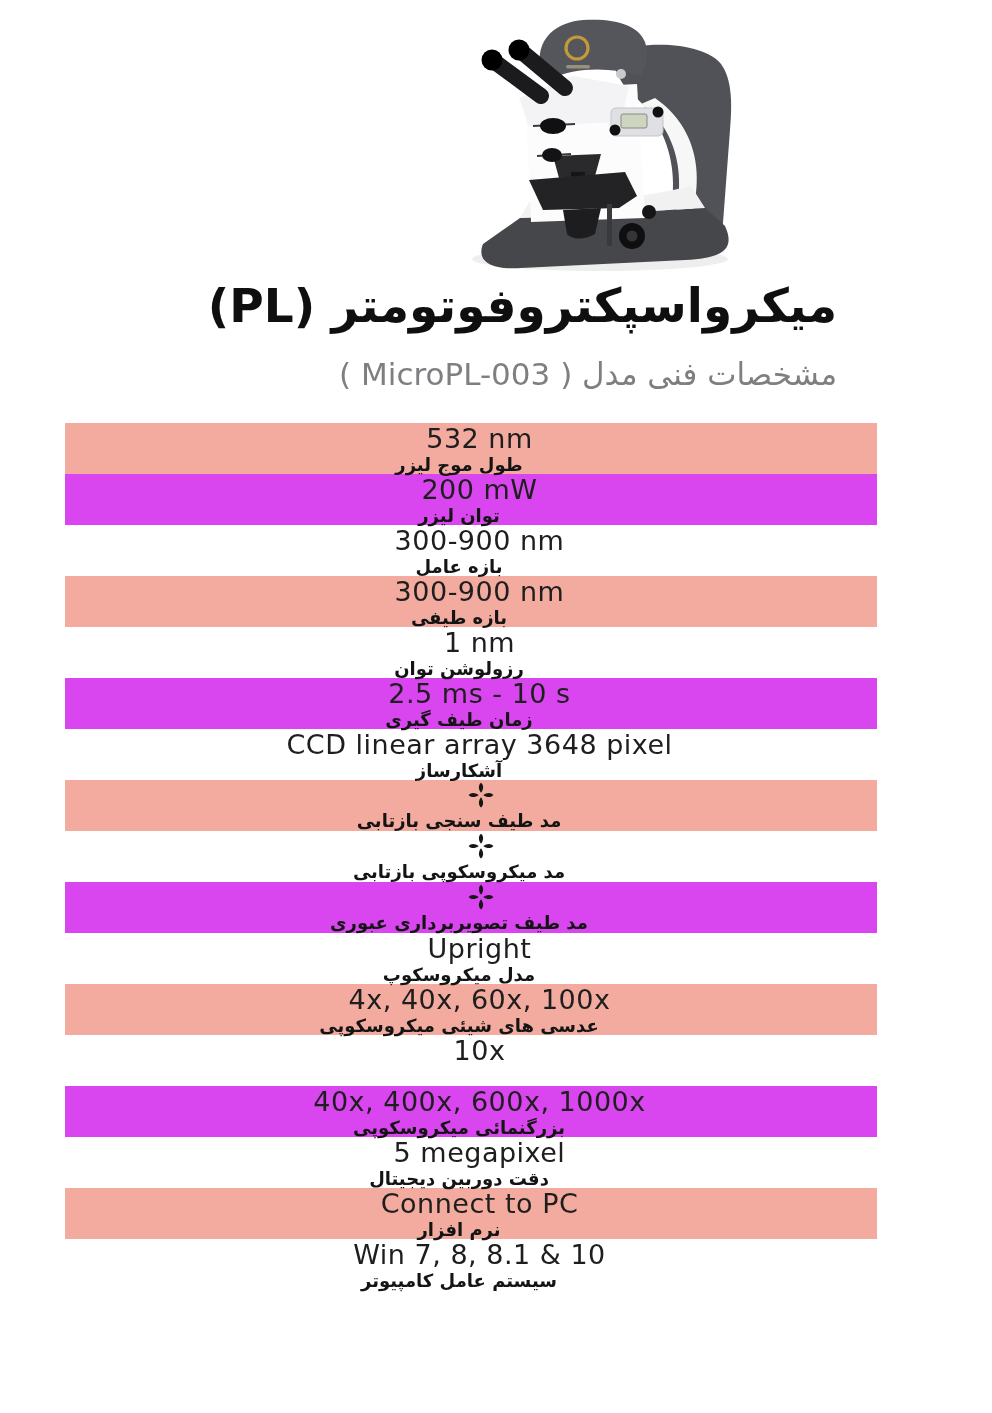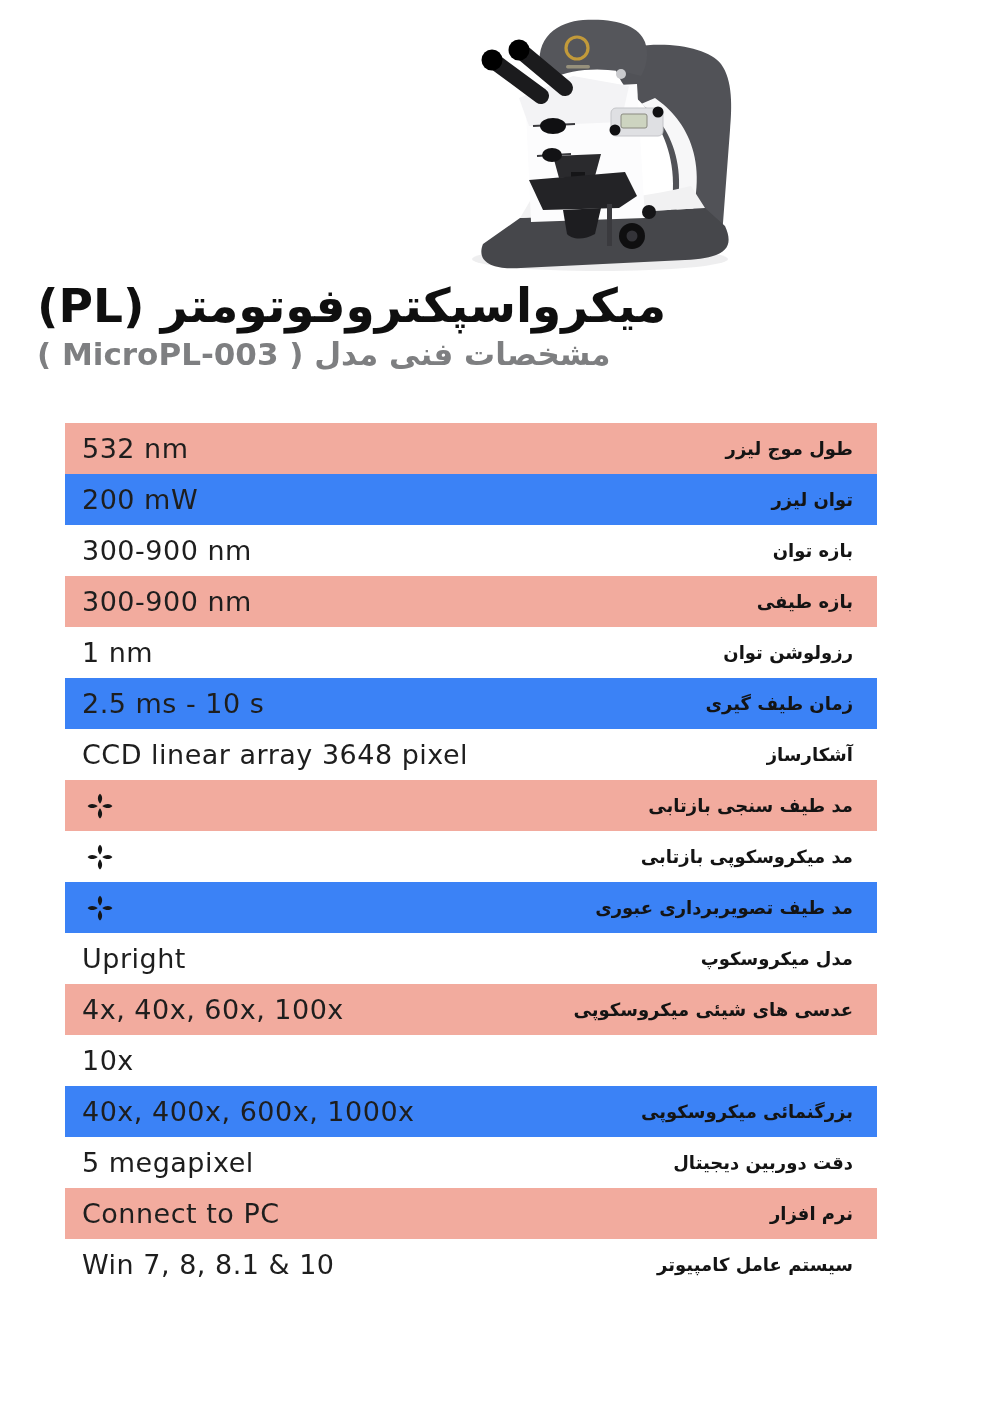--- a/index.html
+++ b/index.html
@@ -4,35 +4,36 @@
 <style>
   html,body{margin:0;padding:0;background:#ffffff;}
   .page{
     position:relative;width:992px;height:1413px;background:#ffffff;overflow:hidden;
     font-family:"DejaVu Sans","Liberation Sans",sans-serif;
   }
   
   .microscope{position:absolute;left:425px;top:8px;width:340px;height:270px;}
   .microscope svg{display:block;width:100%;height:100%;}
   
-  .title-block{position:absolute;left:37px;top:278px;width:800px;text-align:left;}
+  .title-block{position:absolute;left:37px;top:278px;width:800px;text-align:right;}
   .title-block h1{
     margin:0;font-size:47px;line-height:1.2;font-weight:bold;color:#0f0f0f;
   }
   .title-block h2{
-    margin:2px 0 0 0;font-size:31px;line-height:1.2;font-weight:bold;color:#7e7f81;
+    margin:22px 0 0 0;font-size:31px;line-height:1.2;font-weight:normal;color:#7e7f81;
   }
   
   .spec-table{position:absolute;left:65px;top:423px;width:812px;}
   .row{
     height:51px;display:flex;align-items:center;justify-content:space-between;
     background:#ffffff;
+    flex-direction:column;
   }
   .row.salmon{background:#F2AB9E;}
-  .row.gray{background:#3b82f6;}
+  .row.gray{background:#d946ef;}
   .value{
     font-size:27px;color:#1e1e1e;padding-left:17px;letter-spacing:0.5px;
     white-space:nowrap;
   }
   .label{
     font-size:18px;font-weight:bold;color:#141414;padding-right:24px;
     direction:rtl;white-space:nowrap;
   }
   .value.sym{display:flex;align-items:center;padding-left:20px;}
   .value.sym svg{width:30px;height:30px;display:block;}
@@ -108,21 +109,21 @@
     </div>
 
 
     <div class="row gray">
       <span class="value">200 mW</span>
       <span class="label">توان لیزر</span>
     </div>
 
     <div class="row">
       <span class="value">300-900 nm</span>
-      <span class="label">بازه توان</span>
+      <span class="label">بازه عامل</span>
     </div>
 
     <div class="row salmon">
       <span class="value">300-900 nm</span>
       <span class="label">بازه طیفی</span>
     </div>
 
     <div class="row">
       <span class="value">1 nm</span>
       <span class="label">رزولوشن توان</span>

